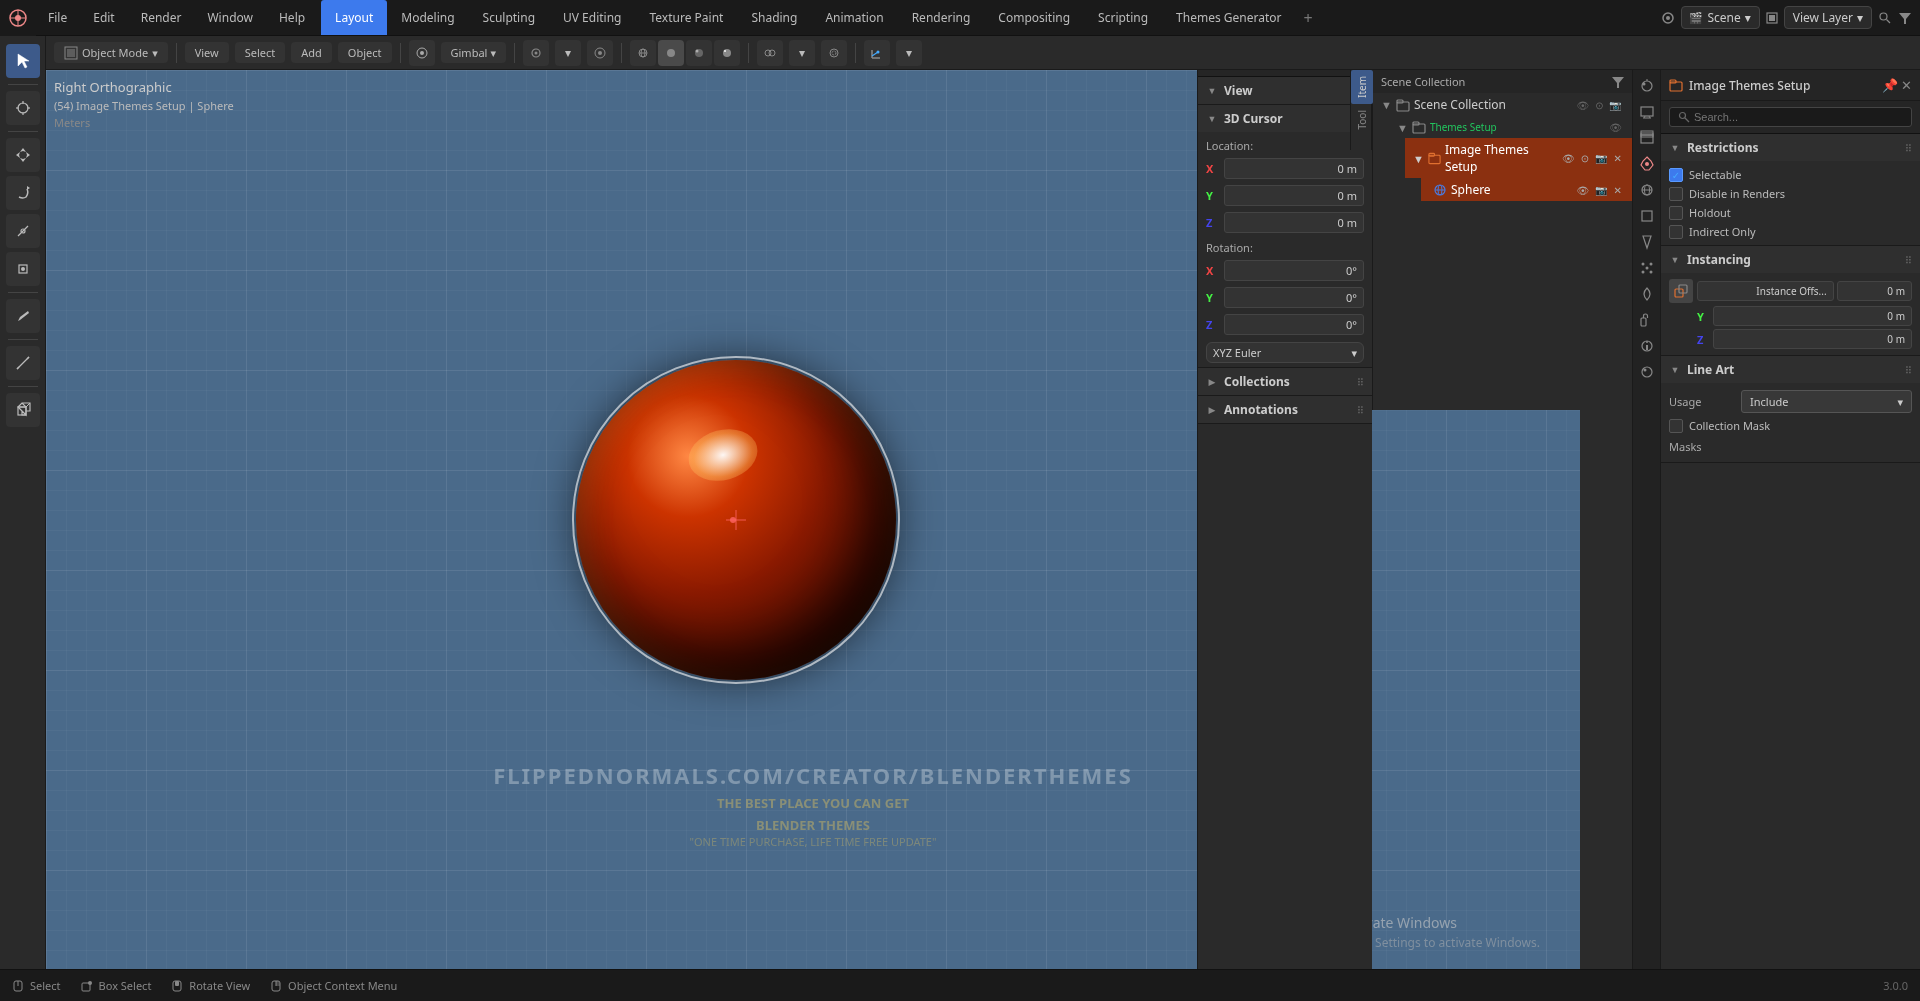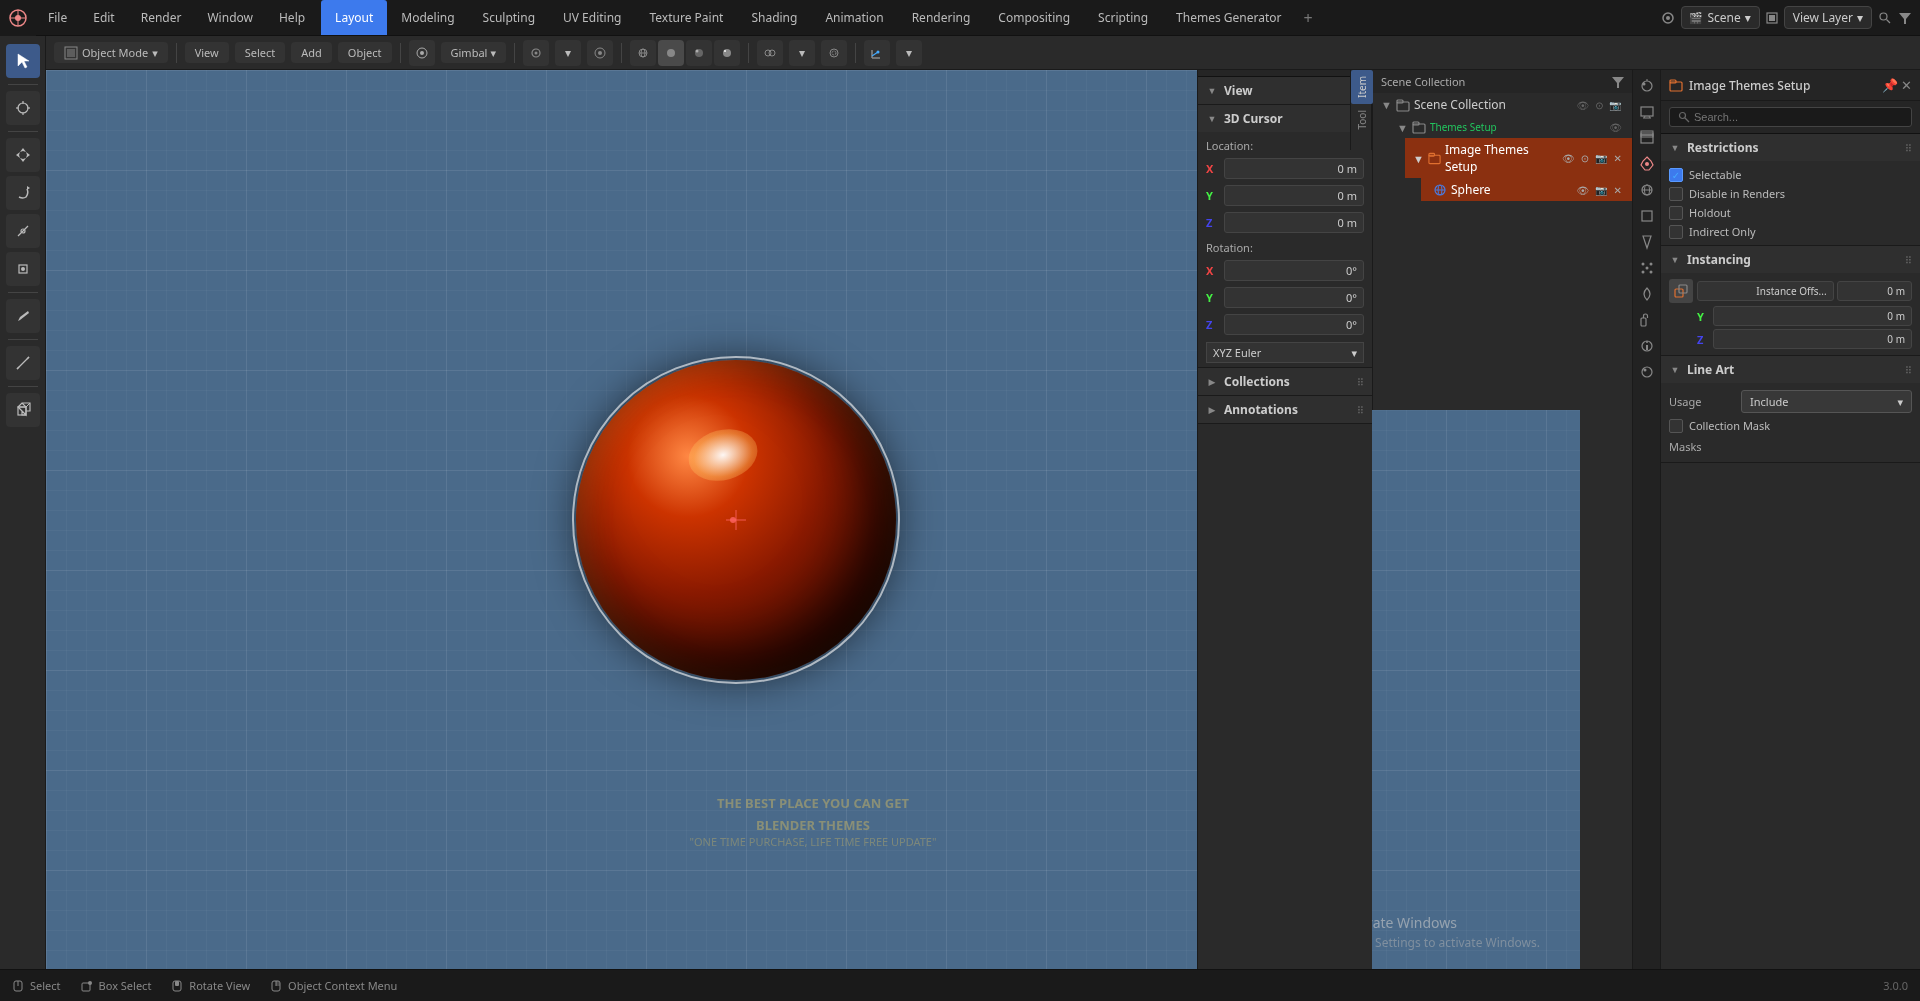--- a/index.html
+++ b/index.html
@@ -354,21 +354,21 @@
       text-align: right;
     }
     .section-title {
       font-size: 12px;
       color: #ccc;
       font-weight: bold;
     }
     .dropdown-field {
       background: #333;
       border: 1px solid #444;
-      border-radius: 0;
+      border-radius: 6px;
       padding: 2px 6px;
       color: #ccc;
       font-size: 11px;
       width: 100%;
       display: flex;
       justify-content: space-between;
       align-items: center;
       cursor: pointer;
     }
     .outliner-header {
@@ -828,20 +828,25 @@
       <polygon points="3,5 7,1 15,1 15,9 11,9 11,13 7,13 7,9 3,5 7,1 11,5 11,13" fill="none" stroke="#bbb" stroke-width="1.2"></polygon>
       <line x1="3" y1="5" x2="11" y2="5" stroke="#bbb" stroke-width="1"></line>
       <line x1="11" y1="5" x2="15" y2="1" stroke="#bbb" stroke-width="1"></line>
     </svg>
   </div>
 </div>
 
 <div id="viewport">
   <div class="grid-canvas"></div>
 
+  <div style="position:absolute;top:8px;left:8px;z-index:20;pointer-events:none;">
+    <div style="font-size:13px;color:#ccc;">Right Orthographic</div>
+    <div style="font-size:11px;color:#bbb;margin-top:2px;">(54) Image Themes Setup | Sphere</div>
+    <div style="font-size:11px;color:#888;margin-top:2px;">Meters</div>
+  </div>
 
   <div style="position:absolute;top:10px;right:12px;width:80px;height:80px;z-index:20;">
     <svg width="80" height="80" viewBox="0 0 80 80">
       <circle cx="40" cy="40" r="35" fill="rgba(0,0,0,0.3)" stroke="rgba(255,255,255,0.15)" stroke-width="1"></circle>
 
       <line x1="40" y1="40" x2="40" y2="10" stroke="#4488ff" stroke-width="2"></line>
       <circle cx="40" cy="10" r="8" fill="#334488"></circle>
       <text x="40" y="14" text-anchor="middle" font-size="9" fill="#88aaff">Z</text>
 
       <line x1="40" y1="40" x2="65" y2="55" stroke="#ff4444" stroke-width="2"></line>
@@ -895,20 +900,21 @@
     <div id="sphere">
       <div id="sphere-outline"></div>
     </div>
   </div>
 
   <div id="crosshair"></div>
 
   <div style="position:absolute;top:50%;left:44.8%;width:6px;height:6px;background:rgba(255,100,100,0.8);border-radius:50%;transform:translate(-50%,-50%);pointer-events:none;"></div>
 
   <div id="watermark">
+    <div class="url-text">FLIPPEDNORMALS.COM/CREATOR/BLENDERTHEMES</div>
     <div class="tagline">THE BEST PLACE YOU CAN GET</div>
     <div class="tagline">BLENDER THEMES</div>
     <div class="tagline2">"ONE TIME PURCHASE, LIFE TIME FREE UPDATE"</div>
   </div>
 
 </div>
 
 <div style="position:absolute;top:70px;right:548px;width:22px;height:80px;background:#2a2a2a;z-index:51;border-left:1px solid #1a1a1a;border-right:1px solid #1a1a1a;">
   <div style="writing-mode:vertical-rl;transform:rotate(180deg);padding:6px 4px;font-size:10px;color:#ccc;cursor:pointer;background:#3d5a8a;border-radius:2px;">Item</div>
   <div style="writing-mode:vertical-rl;transform:rotate(180deg);padding:6px 4px;font-size:10px;color:#888;cursor:pointer;">Tool</div>

